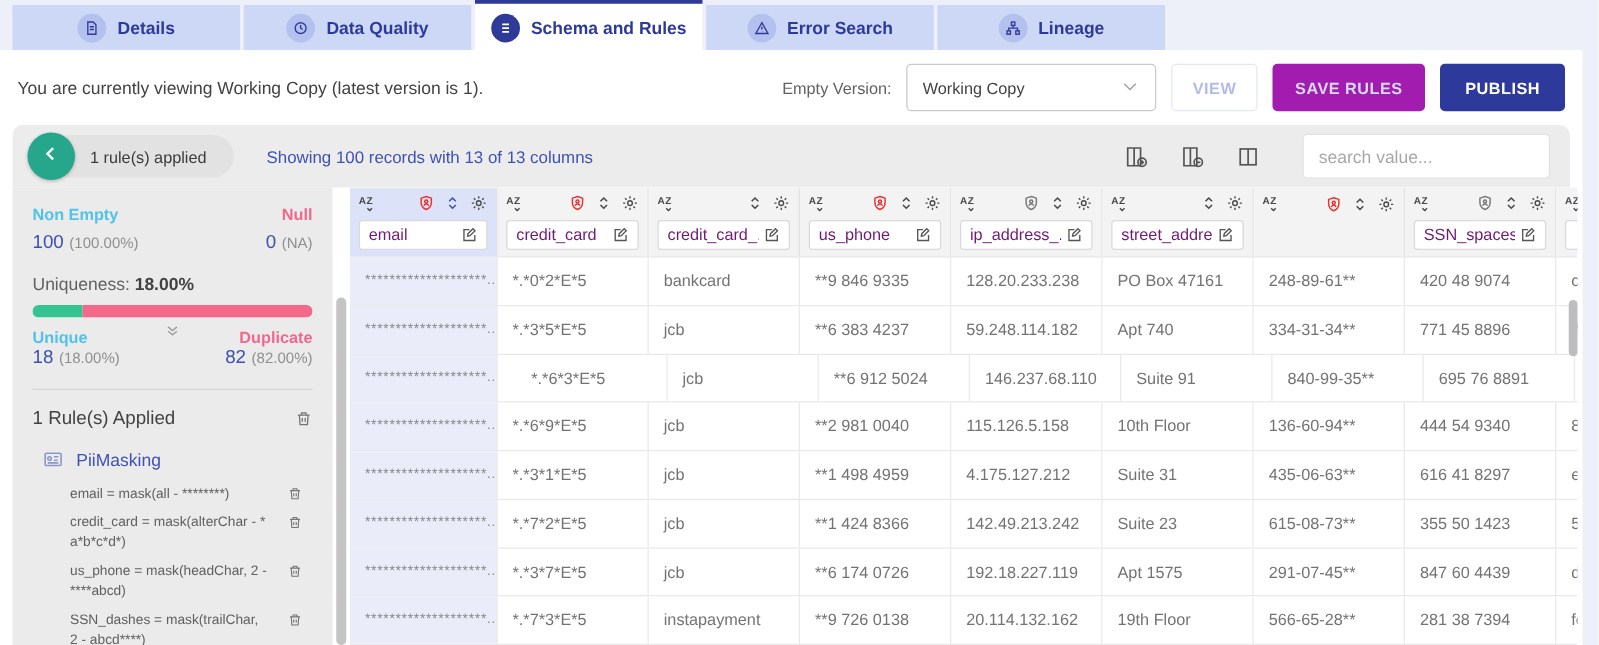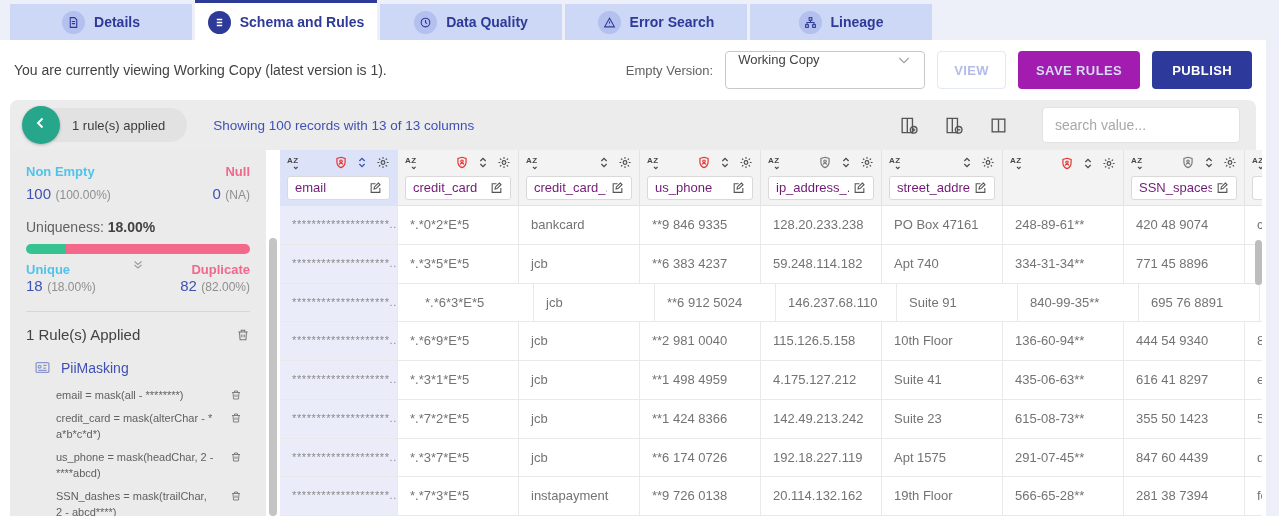--- a/index.html
+++ b/index.html
@@ -18,21 +18,21 @@
 
   
   .panel { position:absolute; left:0; top:40px; width:1266px; height:476px; background:#ffffff; }
 
   
   .version-bar { position:absolute; left:0; top:0; width:1266px; height:60px; display:flex; align-items:center; padding:0 14px; }
   .vb-msg { font-size:14px; color:#424242; }
   .vb-right { margin-left:auto; display:flex; align-items:center; gap:12px; }
   .vb-label { font-size:13px; color:#616161; }
   .vb-select { width:200px; height:38px; border:1px solid #c9c9c9; border-radius:4px; background:#fff;
-               display:flex; align-items:flex-start; padding:0 12px; font-size:13px; color:#424242; cursor:pointer; }
+               display:flex; align-items:center; padding:0 12px; font-size:13px; color:#424242; cursor:pointer; }
   .vb-select .chev { margin-left:auto; color:#9e9e9e; }
   .vb-select .chev svg { width:16px; height:16px; }
   .btn { height:38px; border-radius:4px; font-size:13px; font-weight:700; letter-spacing:.4px;
          display:flex; align-items:center; justify-content:center; cursor:pointer; padding:0 16px; }
   .btn-view { background:#fff; border:1px solid #e4e7f7; color:#b3bce9; }
   .btn-save { background:#a21caf; color:#d6daf4; border:none; padding:0 18px; }
   .btn-publish { background:#2e3a9b; color:#ffffff; border:none; padding:0 20px; }
 
   
   .toolbar { position:absolute; left:10px; top:60px; width:1246px; height:50px; background:#ececec;
@@ -123,36 +123,36 @@
   <div class="tabbar">
       <div class="tab">
         <span class="tab-icon">
           <svg viewBox="0 0 24 24" fill="none" stroke="currentColor" stroke-width="2">
             <path d="M6 3h8l4 4v14H6z"></path>
             <path d="M9 10h6M9 14h6"></path>
           </svg>
         </span>
         <span class="tab-label">Details</span>
       </div>
-      <div class="tab active">
-        <span class="tab-icon">
-          <svg viewBox="0 0 24 24" fill="none" stroke="currentColor" stroke-width="2.4">
-            <path d="M7 6.5h10M7 12h10M7 17.5h10"></path>
-          </svg>
-        </span>
-        <span class="tab-label">Schema and Rules</span>
-      </div>
       <div class="tab">
         <span class="tab-icon">
           <svg viewBox="0 0 24 24" fill="none" stroke="currentColor" stroke-width="2">
             <circle cx="12" cy="12" r="8"></circle>
             <path d="M12 7.5V12l3 2"></path>
           </svg>
         </span>
         <span class="tab-label">Data Quality</span>
+      </div>
+      <div class="tab active">
+        <span class="tab-icon">
+          <svg viewBox="0 0 24 24" fill="none" stroke="currentColor" stroke-width="2.4">
+            <path d="M7 6.5h10M7 12h10M7 17.5h10"></path>
+          </svg>
+        </span>
+        <span class="tab-label">Schema and Rules</span>
       </div>
       <div class="tab">
         <span class="tab-icon">
           <svg viewBox="0 0 24 24" fill="none" stroke="currentColor" stroke-width="2">
             <path d="M12 4L3 20h18z"></path>
             <path d="M12 10v4M12 17v.5"></path>
           </svg>
         </span>
         <span class="tab-label">Error Search</span>
       </div>
@@ -668,21 +668,21 @@
             <div class="td" style="width: 121px;">136-60-94**</div>
             <div class="td" style="width: 121px;">444 54 9340</div>
             <div class="td" style="width: 24px;">87</div>
           </div>
           <div class="tr">
             <div class="td emailc" style="width: 118px;">********************...</div>
             <div class="td" style="width: 121px;">*.*3*1*E*5</div>
             <div class="td" style="width: 121px;">jcb</div>
             <div class="td" style="width: 121px;">**1 498 4959</div>
             <div class="td" style="width: 121px;">4.175.127.212</div>
-            <div class="td" style="width: 121px;">Suite 41</div>
+            <div class="td" style="width: 121px;">Suite 31</div>
             <div class="td" style="width: 121px;">435-06-63**</div>
             <div class="td" style="width: 121px;">616 41 8297</div>
             <div class="td" style="width: 24px;">e8</div>
           </div>
           <div class="tr">
             <div class="td emailc" style="width: 118px;">********************...</div>
             <div class="td" style="width: 121px;">*.*7*2*E*5</div>
             <div class="td" style="width: 121px;">jcb</div>
             <div class="td" style="width: 121px;">**1 424 8366</div>
             <div class="td" style="width: 121px;">142.49.213.242</div>

